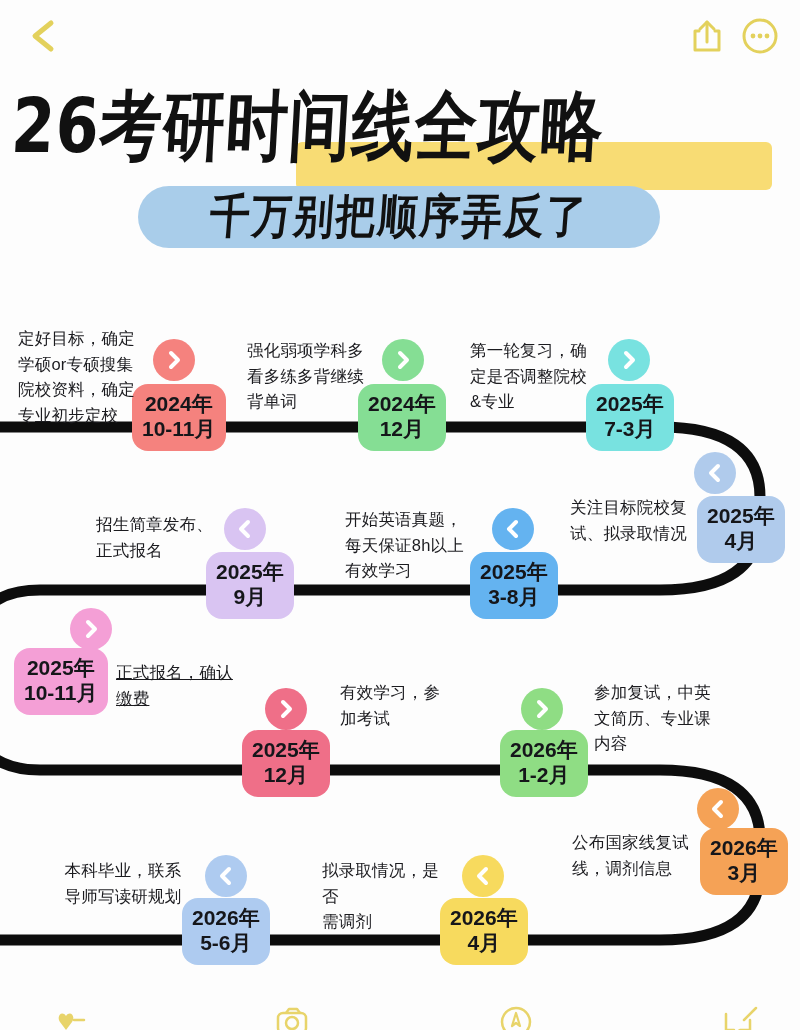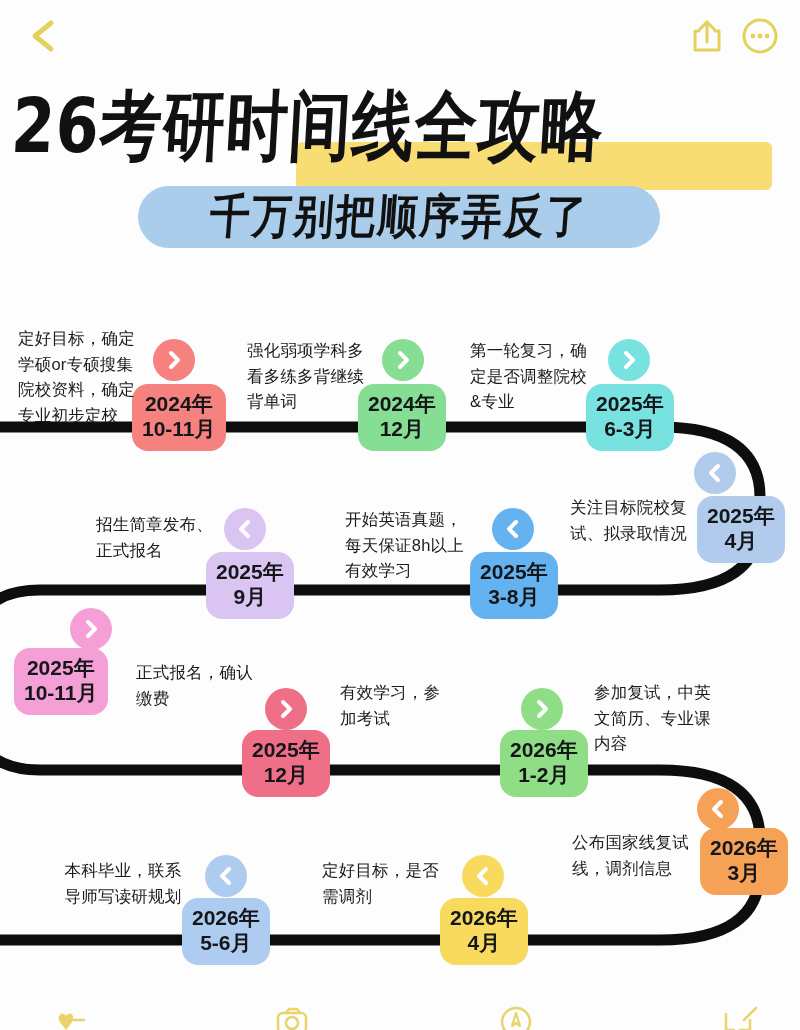--- a/index.html
+++ b/index.html
@@ -229,21 +229,21 @@
 背单词</div>
 
 <div class="node">
   <div class="arrow" style="left:608px; top:339px; background:#78e2e0;">
     <svg width="20" height="20" viewBox="0 0 20 20">
         <polyline points="7,3 14,10 7,17" fill="none" stroke="#fff" stroke-width="4" stroke-linecap="round" stroke-linejoin="round"></polyline>
       </svg>
   </div>
   <div class="badge" style="left:586px; top:384px; background:#78e2e0;">
     <span class="ln">2025年</span>
-    <span class="ln">6-3月</span>
+    <span class="ln">7-3月</span>
   </div>
 </div>
 <div class="note" style="left:470px; top:338px; width:126px;">第一轮复习，确
 定是否调整院校
 &amp;专业</div>
 
 <div class="node">
   <div class="arrow" style="left:694px; top:452px; background:#b0cbec;">
     <svg width="20" height="20" viewBox="0 0 20 20">
         <polyline points="13,3 6,10 13,17" fill="none" stroke="#fff" stroke-width="4" stroke-linecap="round" stroke-linejoin="round"></polyline>
@@ -290,21 +290,21 @@
   <div class="arrow" style="left:70px; top:608px; background:#f49fd6;">
     <svg width="20" height="20" viewBox="0 0 20 20">
         <polyline points="7,3 14,10 7,17" fill="none" stroke="#fff" stroke-width="4" stroke-linecap="round" stroke-linejoin="round"></polyline>
       </svg>
   </div>
   <div class="badge" style="left:14px; top:648px; background:#f49fd6;">
     <span class="ln">2025年</span>
     <span class="ln">10-11月</span>
   </div>
 </div>
-<div class="note" style="left:136px; top:660px; width:130px;">正式报名，确认
+<div class="note" style="left:116px; top:660px; width:130px;text-decoration:underline;">正式报名，确认
 缴费</div>
 
 <div class="node">
   <div class="arrow" style="left:265px; top:688px; background:#ef6f88;">
     <svg width="20" height="20" viewBox="0 0 20 20">
         <polyline points="7,3 14,10 7,17" fill="none" stroke="#fff" stroke-width="4" stroke-linecap="round" stroke-linejoin="round"></polyline>
       </svg>
   </div>
   <div class="badge" style="left:242px; top:730px; background:#ef6f88;">
     <span class="ln">2025年</span>
@@ -347,21 +347,21 @@
   <div class="arrow" style="left:462px; top:855px; background:#f7da5e;">
     <svg width="20" height="20" viewBox="0 0 20 20">
         <polyline points="13,3 6,10 13,17" fill="none" stroke="#fff" stroke-width="4" stroke-linecap="round" stroke-linejoin="round"></polyline>
       </svg>
   </div>
   <div class="badge" style="left:440px; top:898px; background:#f7da5e;">
     <span class="ln">2026年</span>
     <span class="ln">4月</span>
   </div>
 </div>
-<div class="note" style="left:322px; top:858px; width:126px;">定好目标，是否
+<div class="note" style="left:322px; top:858px; width:126px;">拟录取情况，是否
 需调剂</div>
 
 <div class="node">
   <div class="arrow" style="left:205px; top:855px; background:#aecbf0;">
     <svg width="20" height="20" viewBox="0 0 20 20">
         <polyline points="13,3 6,10 13,17" fill="none" stroke="#fff" stroke-width="4" stroke-linecap="round" stroke-linejoin="round"></polyline>
       </svg>
   </div>
   <div class="badge" style="left:182px; top:898px; background:#aecbf0;">
     <span class="ln">2026年</span>

